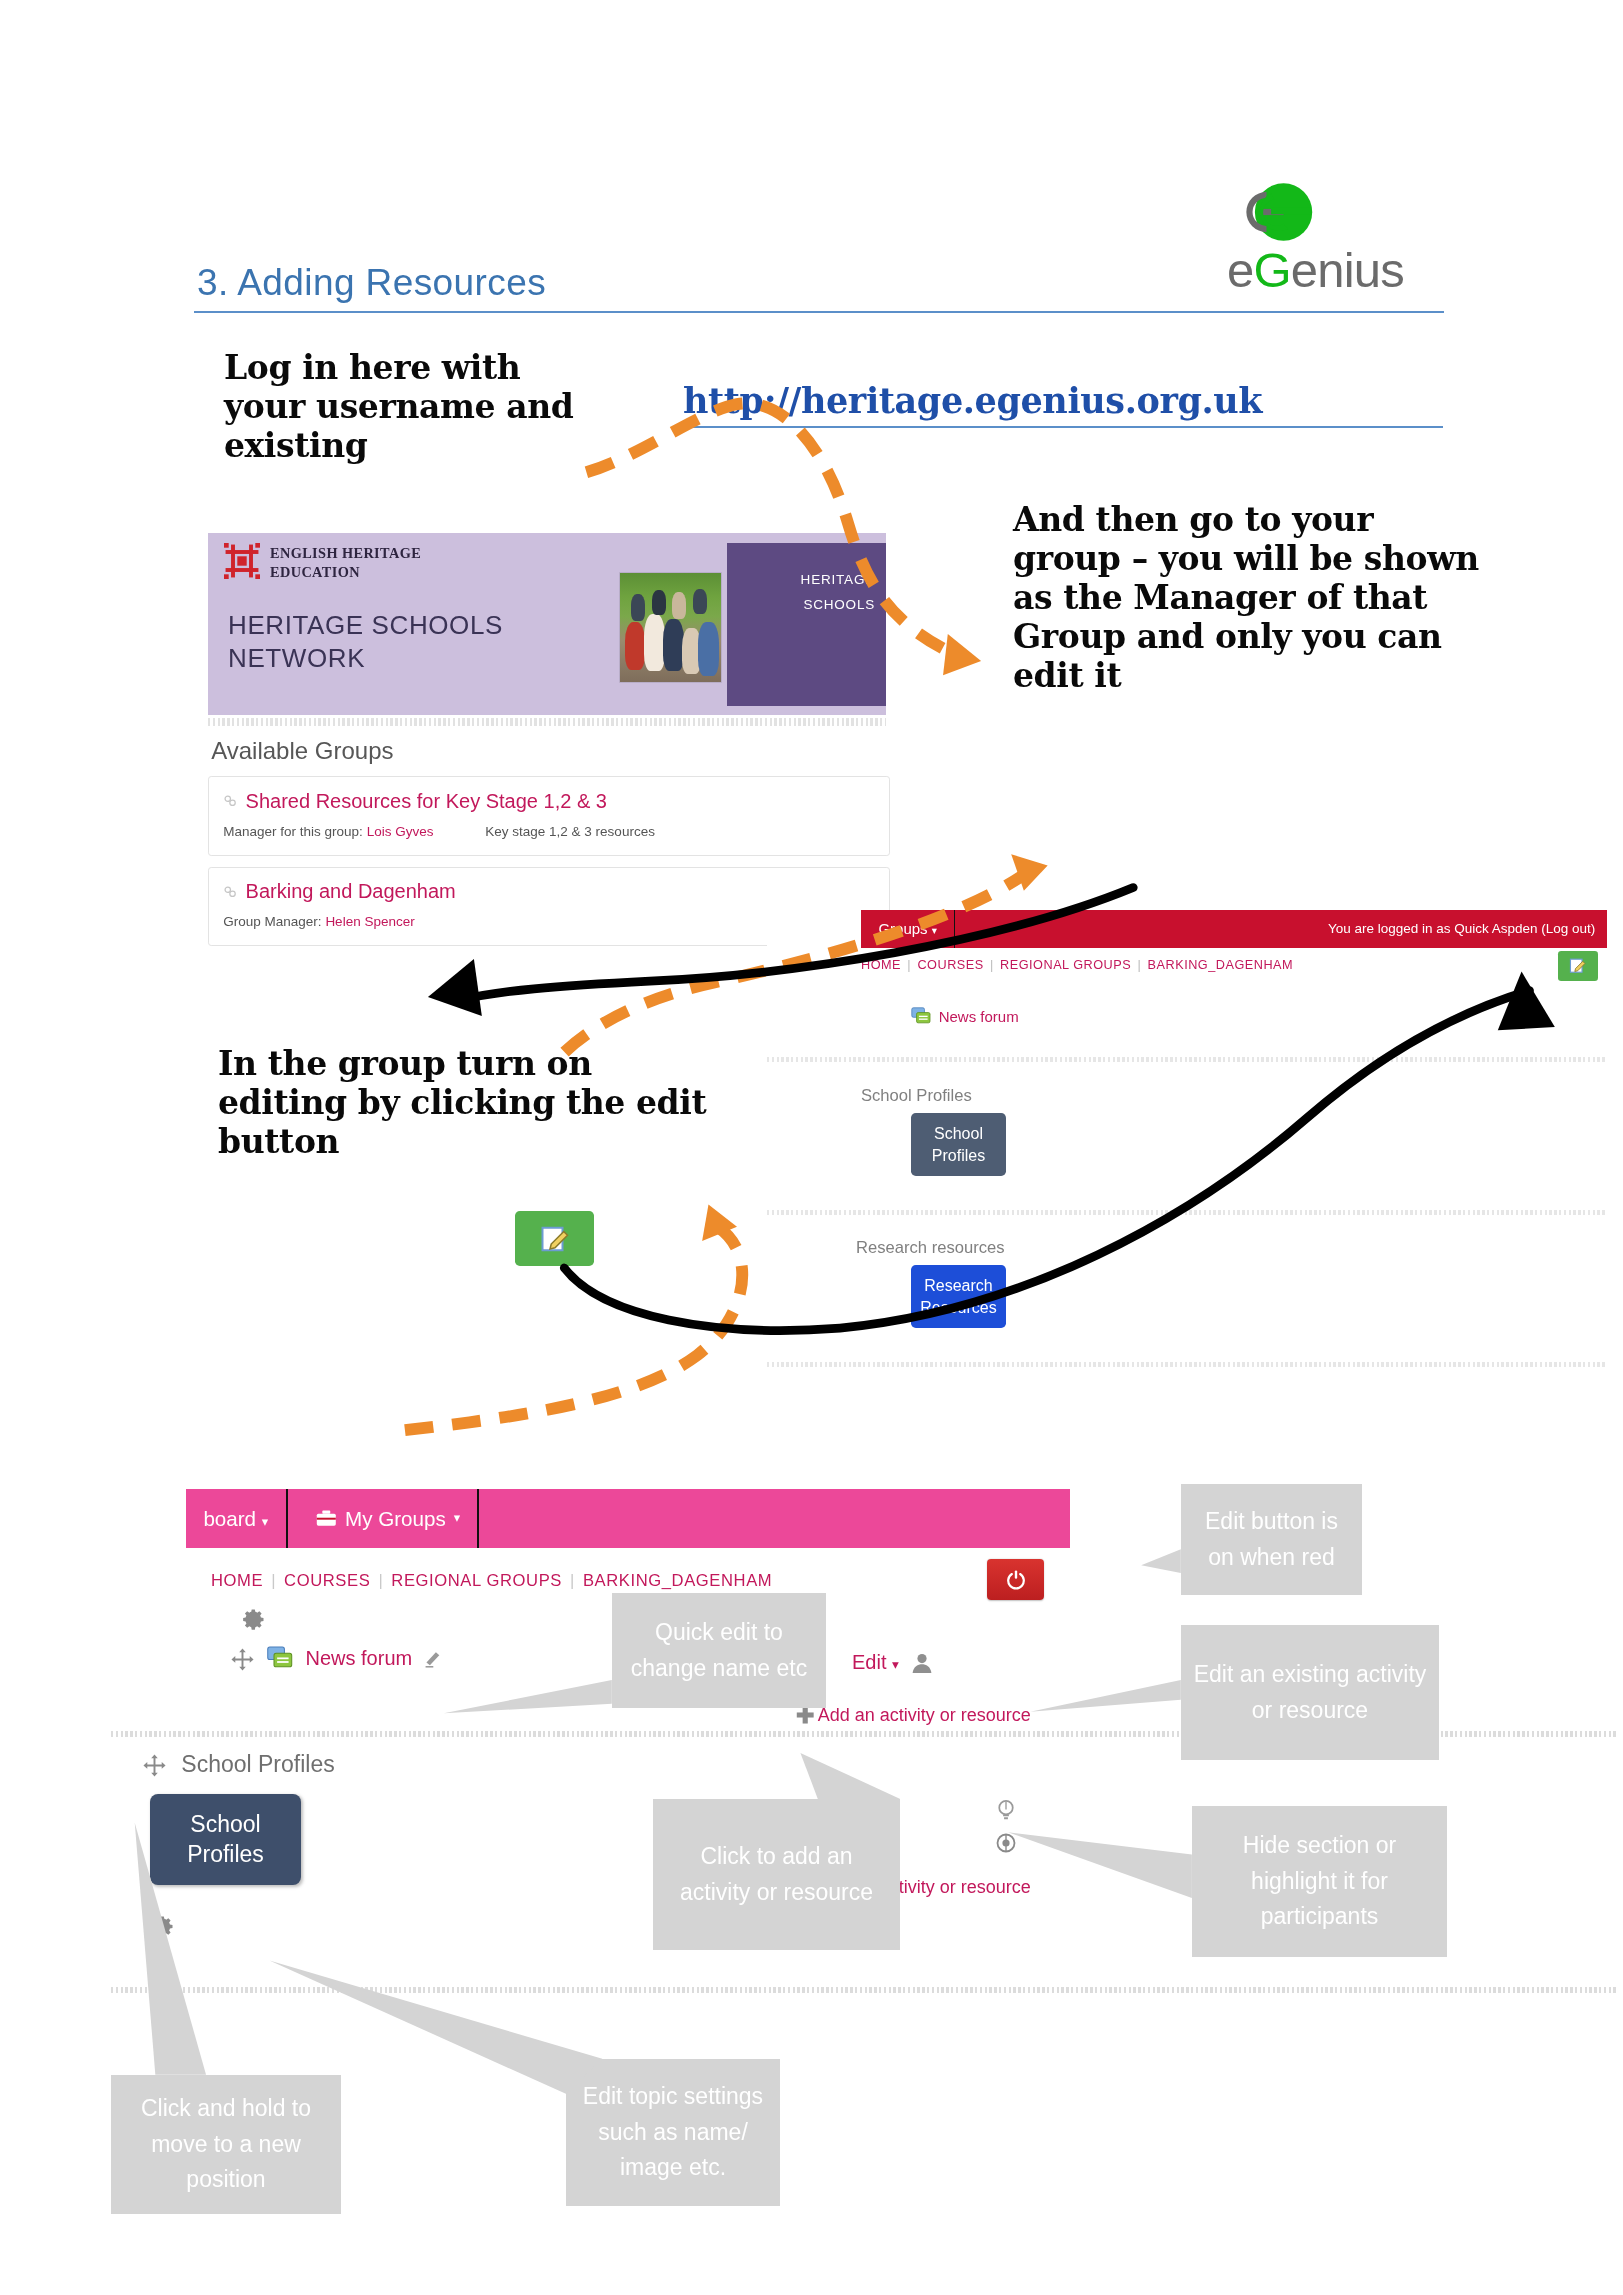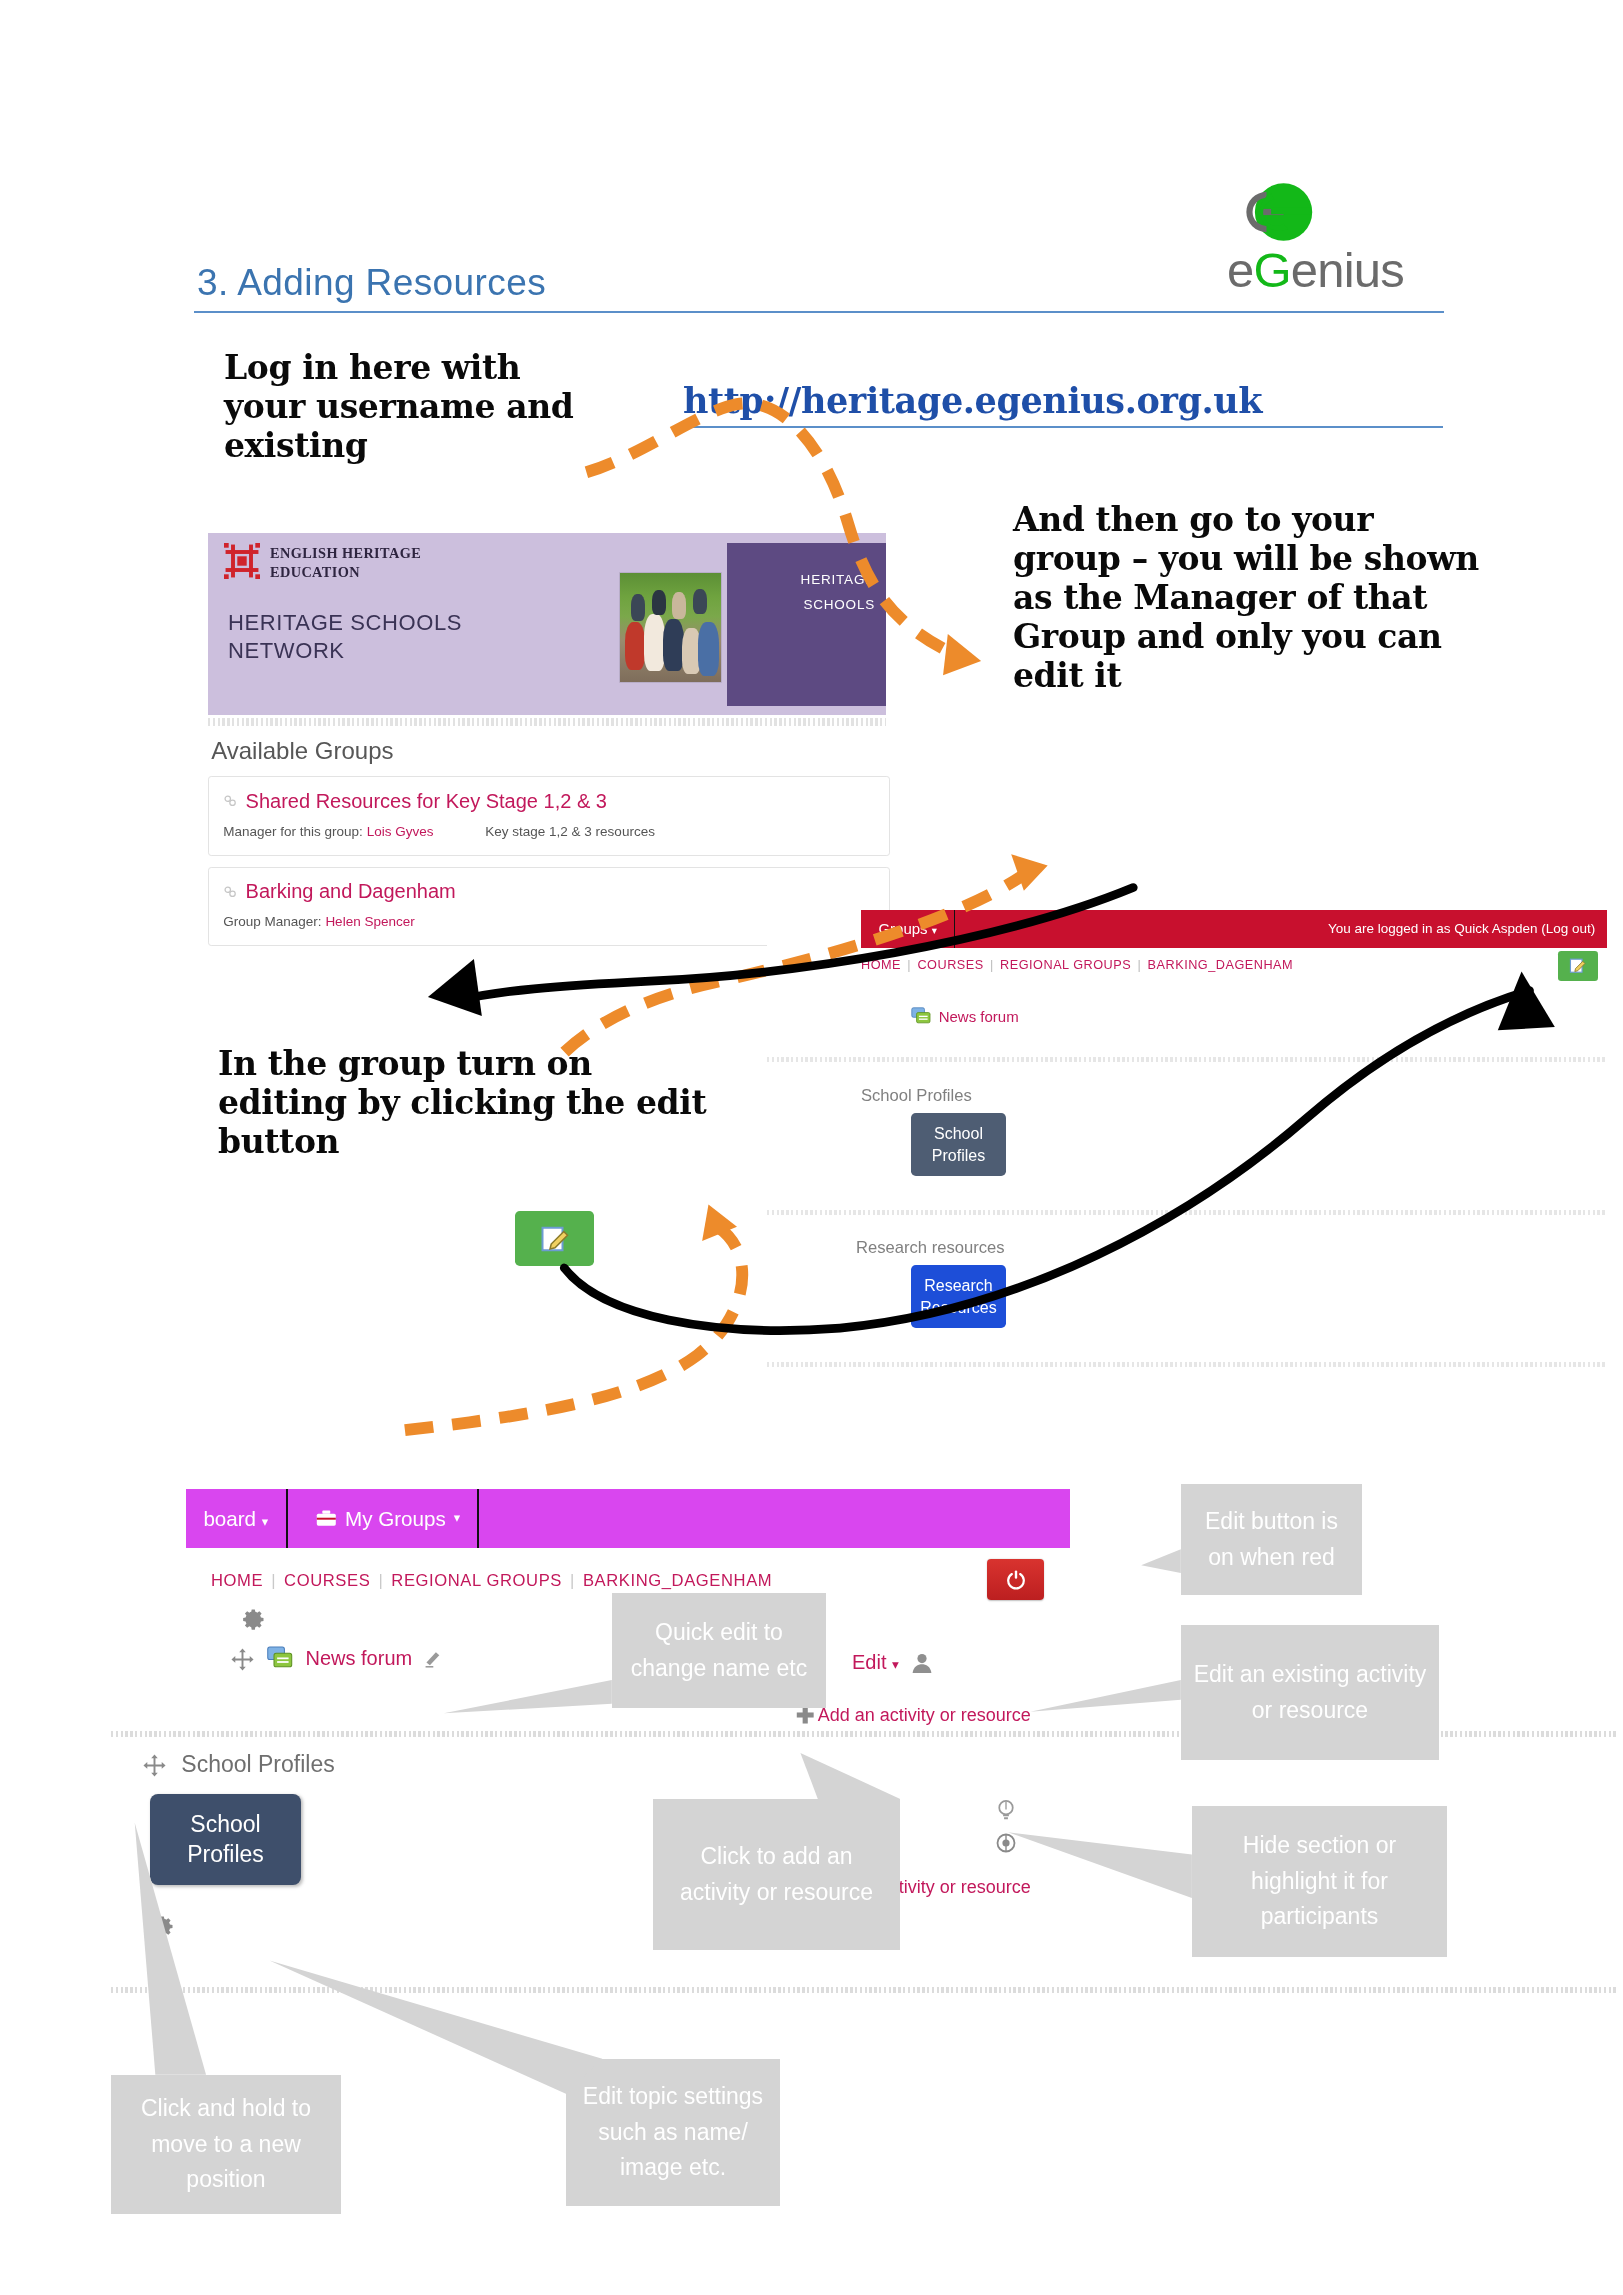--- a/index.html
+++ b/index.html
@@ -62,21 +62,21 @@
   .shot1 { position: absolute; left: 208px; top: 533px; width: 678px; height: 182px; }
   .banner { position: absolute; inset: 0; background: #ccbfdd; }
   .eh-logo { position: absolute; left: 16px; top: 10.3px; width: 36px; height: 36px; }
   .eh-text {
     position: absolute; left: 62px; top: 11px;
     font-family: "Liberation Serif", serif; font-weight: bold;
     font-size: 14.3px; color: #2e2540; line-height: 1.35; letter-spacing: 0.4px;
   }
   .banner-title {
     position: absolute; left: 20px; top: 76px;
-    font-family: "Liberation Sans", sans-serif; font-size: 22px;
+    font-family: "Liberation Sans", sans-serif; font-size: 26px;
     color: #3a3355; letter-spacing: 0.6px; line-height: 1.28;
   }
   .banner-purple {
     position: absolute; right: 0px; top: 9.5px; width: 159px; height: 163px;
     background: #5d4a82;
   }
   .banner-purple span{
     position:absolute; right:11px; top:24px; width:95px; text-align:right;
     color:#fff; font-size:13.5px; letter-spacing:0.8px; line-height:1.9;
   }
@@ -139,21 +139,21 @@
   .tile.orange { background:#1d4ed8; }
 
   
   .green-edit-btn {
     position:absolute; left:515px; top:1211px; width:79px; height:55px;
     border-radius:4.8px; background:#55b14d; display:flex; align-items:center; justify-content:center;
   }
 
   
   .shot4 { position: absolute; left: 186px; top: 1489px; width: 1427px; height: 737px; }
-  .m4-bar { position:absolute; left:0; top:0; width:884px; height:59px; background:#d946ef; }
+  .m4-bar { position:absolute; left:0; top:0; width:884px; height:59px; background:#ec4899; }
   .m4-bar .item {
     position:absolute; top:0; height:59px; line-height:59px; color:#fff; font-size:20.6px;
     padding:0 17.4px; border-right:2.4px solid #111;
   }
   .m4-bar .i1 { left:0; }
   .m4-bar .i2 { left:113px; display:flex; align-items:center; gap:8px; }
   .m4-crumb {
     position:absolute; left:25px; top:82px; font-size:16.6px; color:#c2185b;
     letter-spacing:0.6px; white-space:nowrap;
   }

